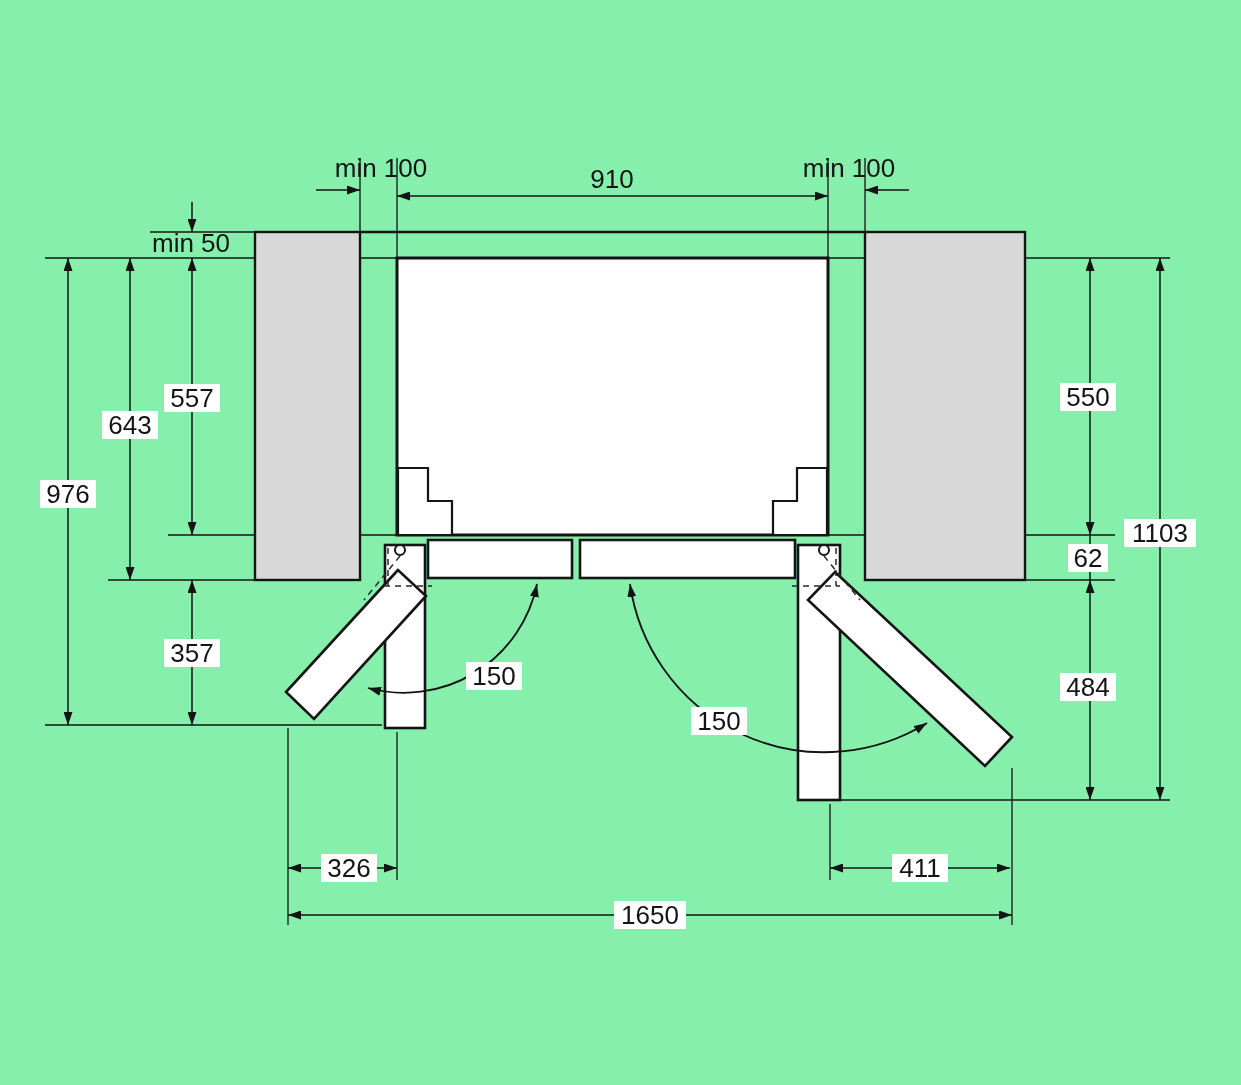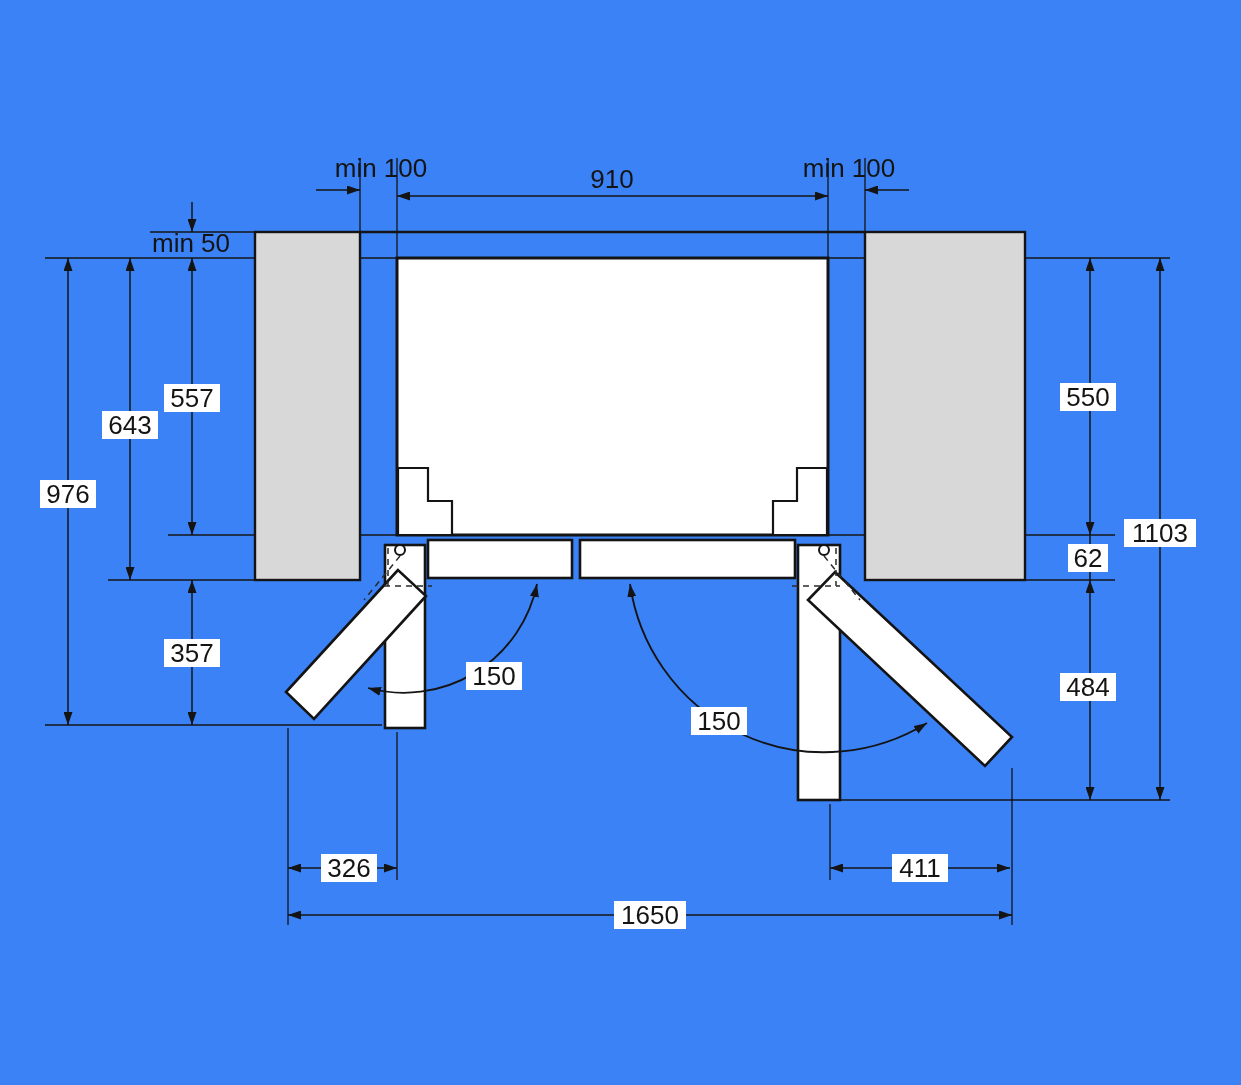--- a/index.html
+++ b/index.html
@@ -1,16 +1,16 @@
 <!DOCTYPE html>
 <html><head>
 <meta charset="utf-8">
 <style>
   html,body{margin:0;padding:0;background:#ffffff;}
-  .page{width:1241px;height:1085px;background:#3b82f6;position:relative;}
+  .page{width:1241px;height:1085px;background:#86efac;position:relative;}
   svg{display:block;}
   .ext{stroke:#141414;stroke-width:1.3;fill:none;}
   .dim{stroke:#141414;stroke-width:1.5;fill:none;}
   .main{stroke:#141414;stroke-width:3;fill:#ffffff;}
   .med{stroke:#141414;stroke-width:2.4;fill:none;}
   .shape{stroke:#141414;stroke-width:2.6;fill:#ffffff;}
   .bracket{stroke:#141414;stroke-width:2.2;fill:#ffffff;}
   .dash{stroke:#2a2a2a;stroke-width:1.5;fill:none;stroke-dasharray:6 5;}
   .arc{stroke:#141414;stroke-width:1.8;fill:none;}
   .pivot{stroke:#141414;stroke-width:2;fill:#ffffff;}

